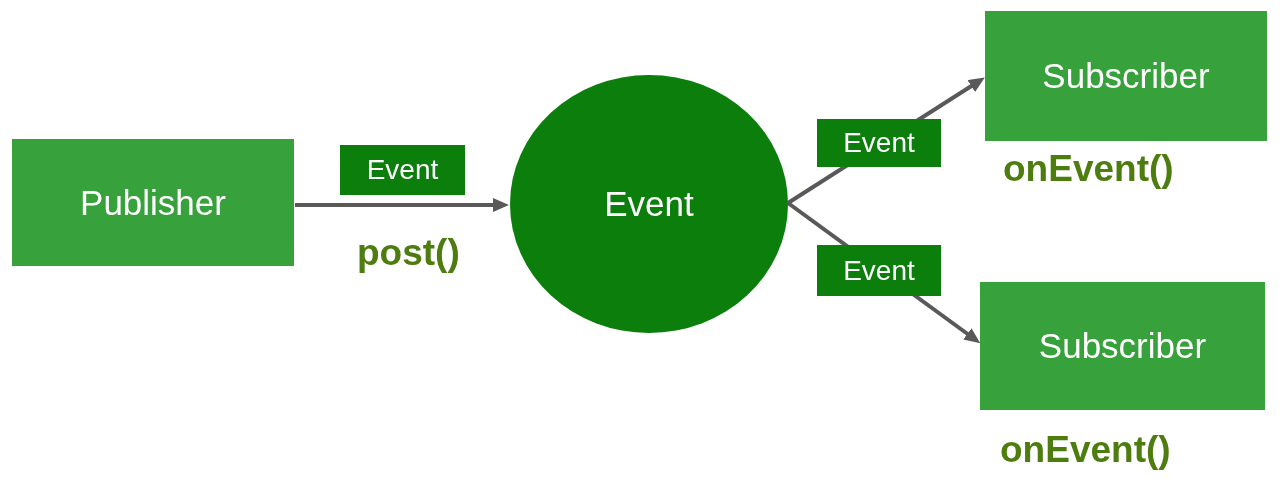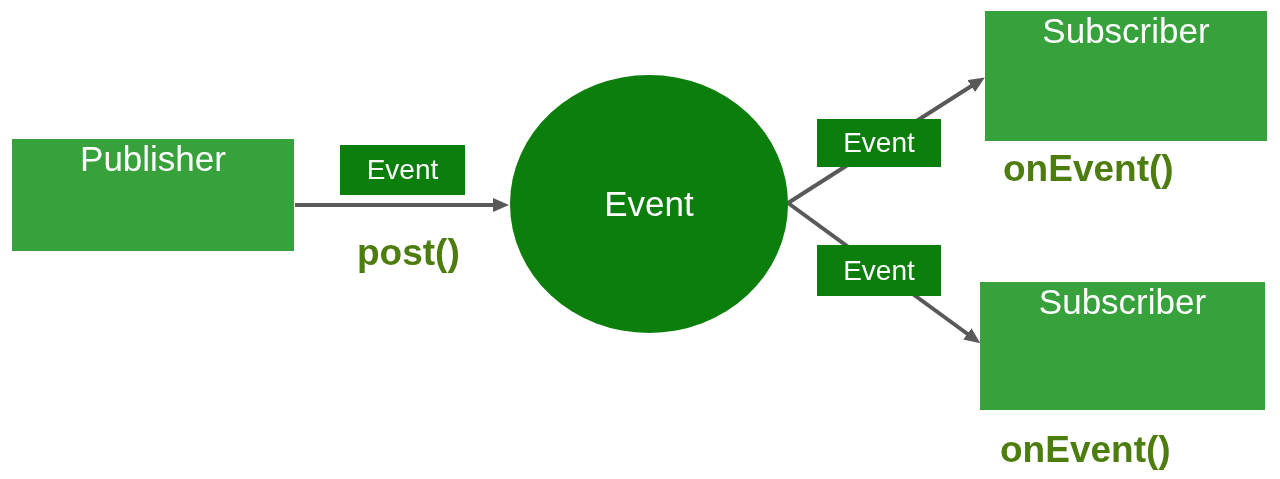--- a/index.html
+++ b/index.html
@@ -14,29 +14,29 @@
     width: 1280px; height: 479px;
     background: #ffffff;
   }
   .arrows {
     position: absolute; left: 0; top: 0;
     width: 1280px; height: 479px;
     pointer-events: none;
   }
   .node {
     position: absolute;
-    display: flex; justify-content: center;
+    display: flex; align-items: center; justify-content: center;
     color: #ffffff;
     font-weight: 300;
     text-align: center;
   }
   .box-green { background: #37a13b; }
   .dark-green { background: #0b7e0c; }
   .publisher {
-    left: 12px; top: 139px; width: 282px; height: 112px;
+    left: 12px; top: 139px; width: 282px; height: 127px;
     font-size: 35px;
   }
   .subscriber { font-size: 35px; }
   .subscriber.top { left: 985px; top: 11px; width: 282px; height: 130px; }
   .subscriber.bottom { left: 980px; top: 282px; width: 285px; height: 128px; }
   .event-bus {
     left: 510px; top: 75px; width: 278px; height: 258px;
     border-radius: 50%;
     font-size: 35px;
     flex-direction: column;

